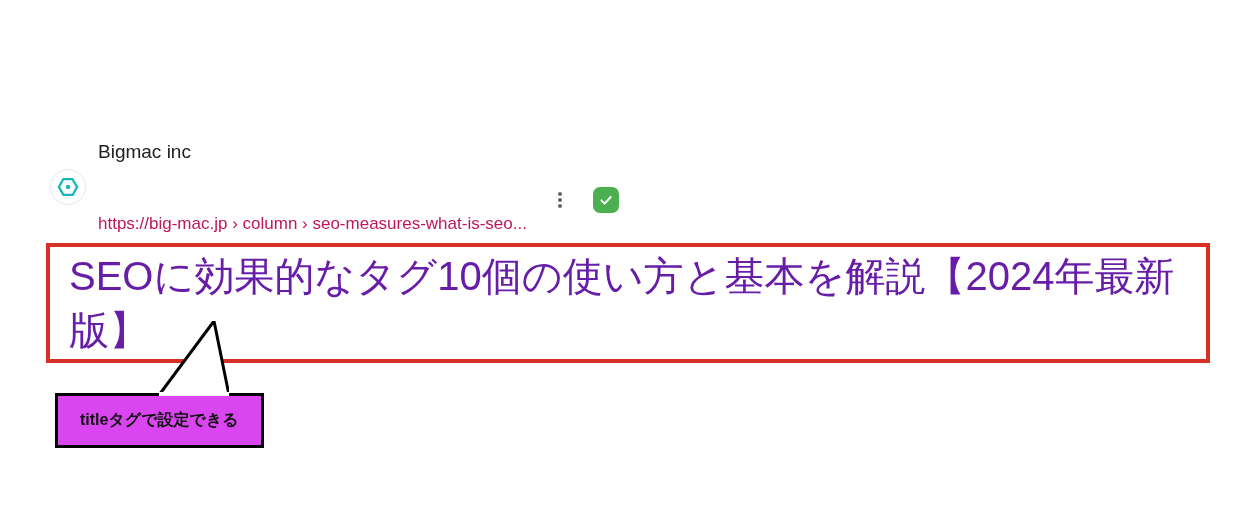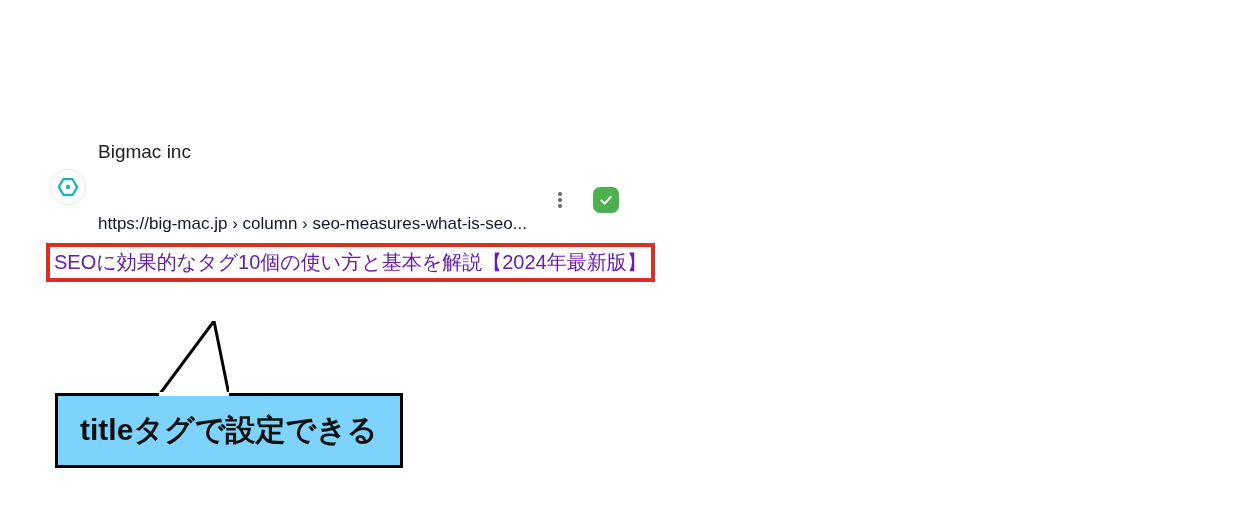--- a/index.html
+++ b/index.html
@@ -29,44 +29,44 @@
     border: 1px solid #e8e8e8;
     display: flex;
     align-items: center;
     justify-content: center;
     flex: 0 0 36px;
   }
   .favicon svg { width: 24px; height: 24px; }
   .site-block { display: flex; flex-direction: column; line-height: 1.3; }
   .site-name { font-size: 19px; color: #202124; }
   .url-row { display: flex; align-items: center; gap: 24px; }
-  .breadcrumbs { font-size: 17px; color: #0f172a; margin-top: 48px; }
+  .breadcrumbs { font-size: 17px; color: #be185d; margin-top: 48px; }
   .more-dots {
     width: 18px; height: 18px;
     display: flex; flex-direction: column; justify-content: space-between; align-items: center;
     padding: 1px 0;
   }
   .more-dots span {
     width: 4px; height: 4px; background: #5f6368; border-radius: 50%;
   }
   .check-badge {
     width: 26px; height: 26px;
     background: #4caf50;
     border-radius: 7px;
     display: flex; align-items: center; justify-content: center;
   }
   .check-badge svg { width: 16px; height: 16px; }
 
   .title-link {
     display: block;
-    font-size: 20px;
+    font-size: 40px;
     color: #681da8;
     text-decoration: none;
     line-height: 1.35;
-    padding: 2px 4px;
+    padding: 2px 19px;
     border: 4px solid #d93025;
     margin-bottom: 6px;
     margin-left: -4px;
     width: fit-content;
   }
   .snippet {
     font-size: 20px;
     color: #4d5156;
     line-height: 1.7;
     max-width: 1160px;
@@ -75,23 +75,23 @@
   .snippet b { color: #3c4043; font-weight: bold; }
 
   
   .callout {
     position: absolute;
     left: 55px;
     top: 393px;
   }
   .callout-box {
     border: 3px solid #000;
-    background: #7dd3fc;
+    background: #d946ef;
     padding: 14px 22px;
-    font-size: 30px;
+    font-size: 16px;
     font-weight: bold;
     color: #111;
   }
   .callout-tail {
     position: absolute;
     left: 104px;
     top: -72px;
     width: 70px;
     height: 75px;
     pointer-events: none;

